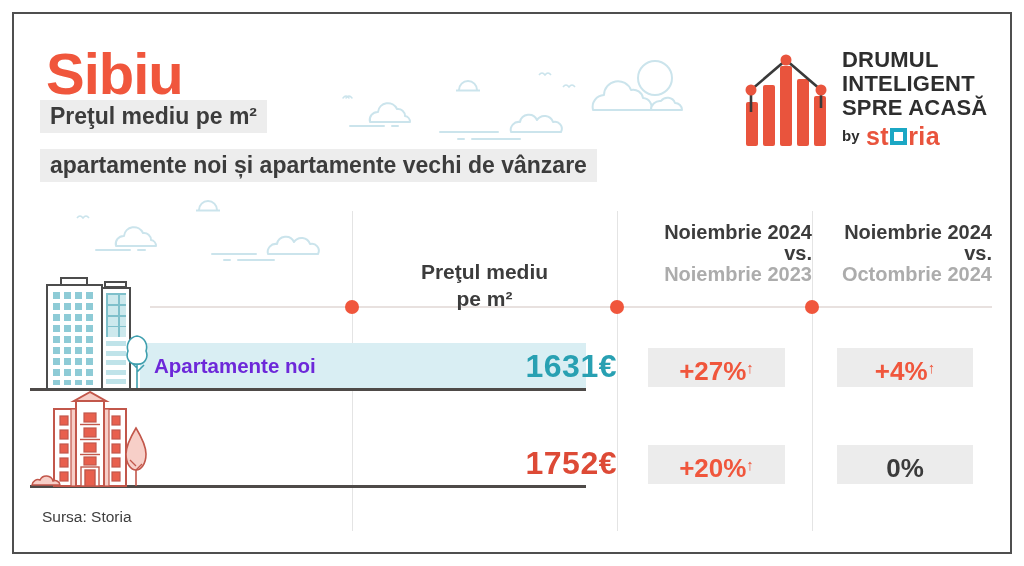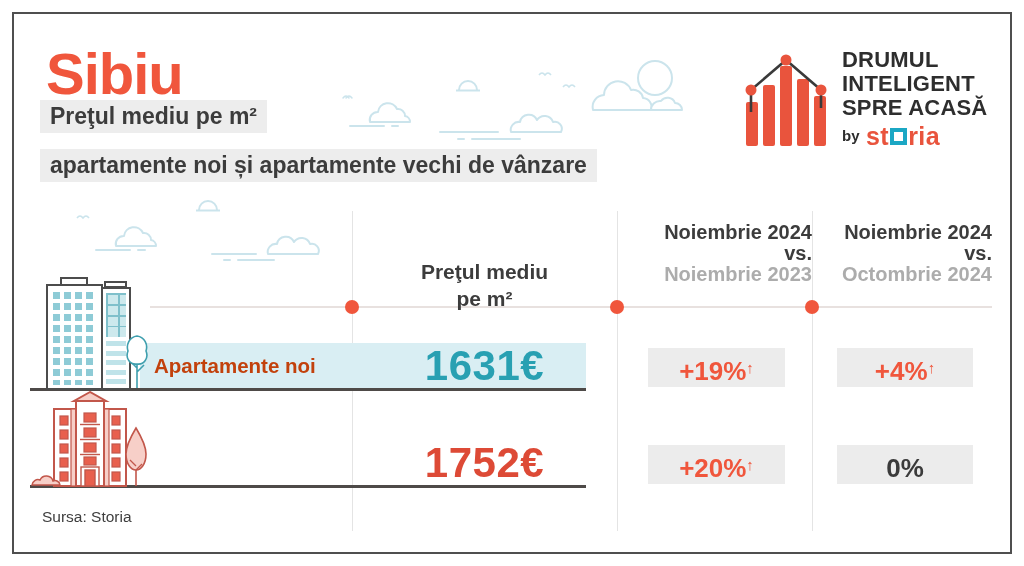--- a/index.html
+++ b/index.html
@@ -32,23 +32,23 @@
 
   .hdr-price{position:absolute;left:352px;width:265px;top:230px;text-align:center;font-size:21px;font-weight:700;line-height:27px;color:#3C3C3C;margin-top:28px;}
   .hdr-col{position:absolute;top:222px;text-align:right;font-size:20px;font-weight:700;line-height:21px;color:#3C3C3C;}
   .hdr-col .gray{color:#ACACAC;}
 
   
   .band{position:absolute;left:140px;width:446px;height:46px;}
   .band1{top:343px;background:#D9EEF3;}
   .band2{top:440px;background:#FBDFD9;}
   .row-label{position:absolute;left:14px;top:0;height:46px;line-height:46px;font-size:20.5px;font-weight:700;white-space:nowrap;}
-  .lab1{color:#c2410c;}
+  .lab1{color:#6d28d9;}
   .lab2{color:#D13A31;}
-  .price{position:absolute;left:352px;width:265px;height:46px;text-align:center;line-height:46px;font-size:42px;font-weight:800;letter-spacing:0.5px;}
+  .price{position:absolute;left:352px;width:265px;height:46px;text-align:right;line-height:46px;font-size:32px;font-weight:800;letter-spacing:0.5px;}
   .price1{top:343px;color:#28A0B2;}
   .price2{top:440px;color:#DD4A36;}
   .ground{position:absolute;height:2.5px;background:#4E4A48;left:30px;width:556px;}
   .g1{top:388px;}
   .g2{top:485px;}
 
   .pct{position:absolute;height:39px;background:#ECECEC;text-align:center;line-height:39px;font-size:26px;font-weight:800;color:#F0563C;}
   .pct sup{font-size:15px;vertical-align:7px;}
   .pct.dark{color:#3B3B3B;}
   .p-r1{top:348px;} .p-r2{top:445px;}
@@ -206,21 +206,21 @@
   </div>
 
   <div class="band band1">
     <span class="row-label lab1">Apartamente noi</span>
   </div>
   <div class="price price1">1631€</div>
   <div class="price price2">1752€</div>
   <div class="ground g1"></div>
   <div class="ground g2"></div>
 
-  <div class="pct p-r1 p-c2"><span>+19%</span><sup>↑</sup></div>
+  <div class="pct p-r1 p-c2"><span>+27%</span><sup>↑</sup></div>
   <div class="pct p-r1 p-c3"><span>+4%</span><sup>↑</sup></div>
   <div class="pct p-r2 p-c2"><span>+20%</span><sup>↑</sup></div>
   <div class="pct p-r2 p-c3 dark"><span>0%</span><sup></sup></div>
 
   <div>
     <div class="b1-left"></div>
     <div class="b1-right">
       <div class="b1-glass"></div>
       <div class="b1-panes"></div>
     </div>

